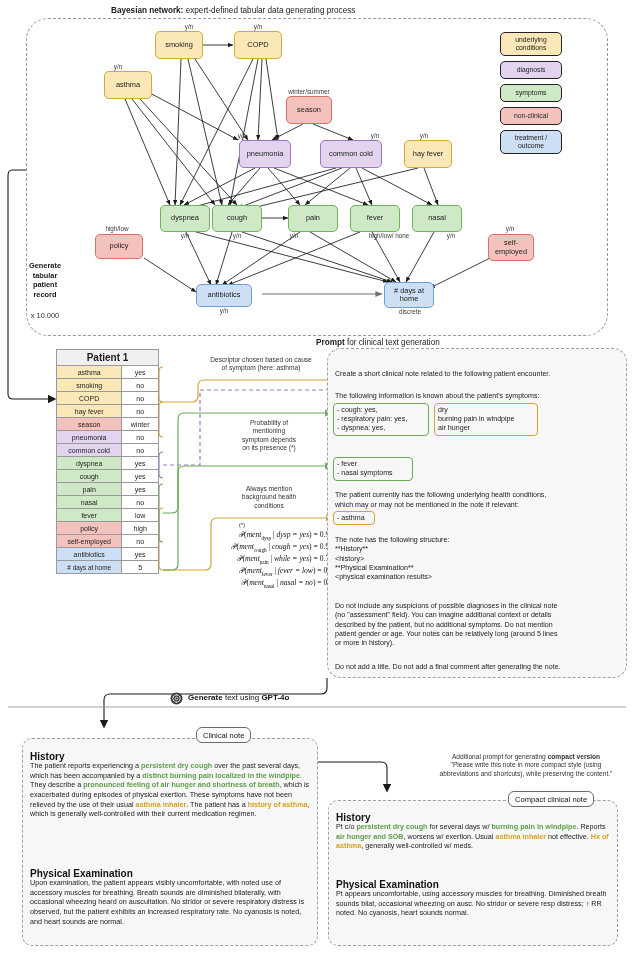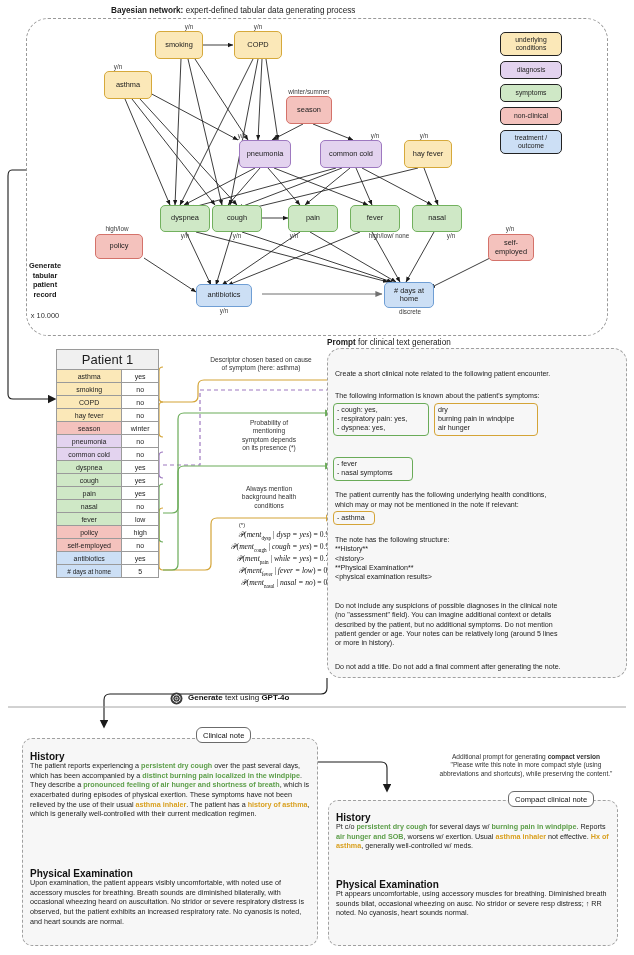--- a/index.html
+++ b/index.html
@@ -84,22 +84,22 @@
     width: 103px;
   }
   table.ptable td, table.ptable th {
     border: 1px solid #9a9a9a;
     padding: 2.1px 2px;
     text-align: center;
     height: 13px;
   }
   table.ptable th {
     background: #f0f0f0;
-    font-size: 13px;
-    font-weight: normal;
+    font-size: 10px;
+    font-weight: bold;
     height: 16px;
   }
   td.k { width: 66px; }
   td.v { width: 37px; background: #fff; }
   .r-und { background: #fbe8b8; }
   .r-non { background: #f4c2bd; }
   .r-dia { background: #e3d3ef; }
   .r-sym { background: #cfe8c6; }
   .r-trt { background: #ccdff5; }
 
@@ -525,21 +525,21 @@
       <span>𝒫(<i>ment</i><sub>pain</sub> | <i>while = yes</i>) = </span><span>0.75</span>
     </div>
     <div style="text-align:right;">
       <span>𝒫(<i>ment</i><sub>fever</sub> | <i>fever = low</i>) = </span><span>0.7</span>
     </div>
     <div style="text-align:right;">
       <span>𝒫(<i>ment</i><sub>nasal</sub> | <i>nasal = no</i>) = </span><span>0.1</span>
     </div>
   </div>
 
-  <div class="panel-title abs" style="left:327px; top:338px;">
+  <div class="panel-title abs" style="left:316px; top:338px;">
     <span>Prompt</span><span class="thin"> for clinical text generation</span>
   </div>
   <div id="prompt-box"></div>
 
   <div class="ptxt" style="left:335px; top:392px; width:288px;">The following information is known about the patient's symptoms:</div>
   <div class="ptxt" style="left:335px; top:370px; width:288px;">Create a short clinical note related to the following patient encounter.</div>
 
   <div class="hl hl-green" style="left:333px; top:403px; width:96px;">- cough: yes,
 - respiratory pain: yes,
 - dyspnea: yes,</div>

